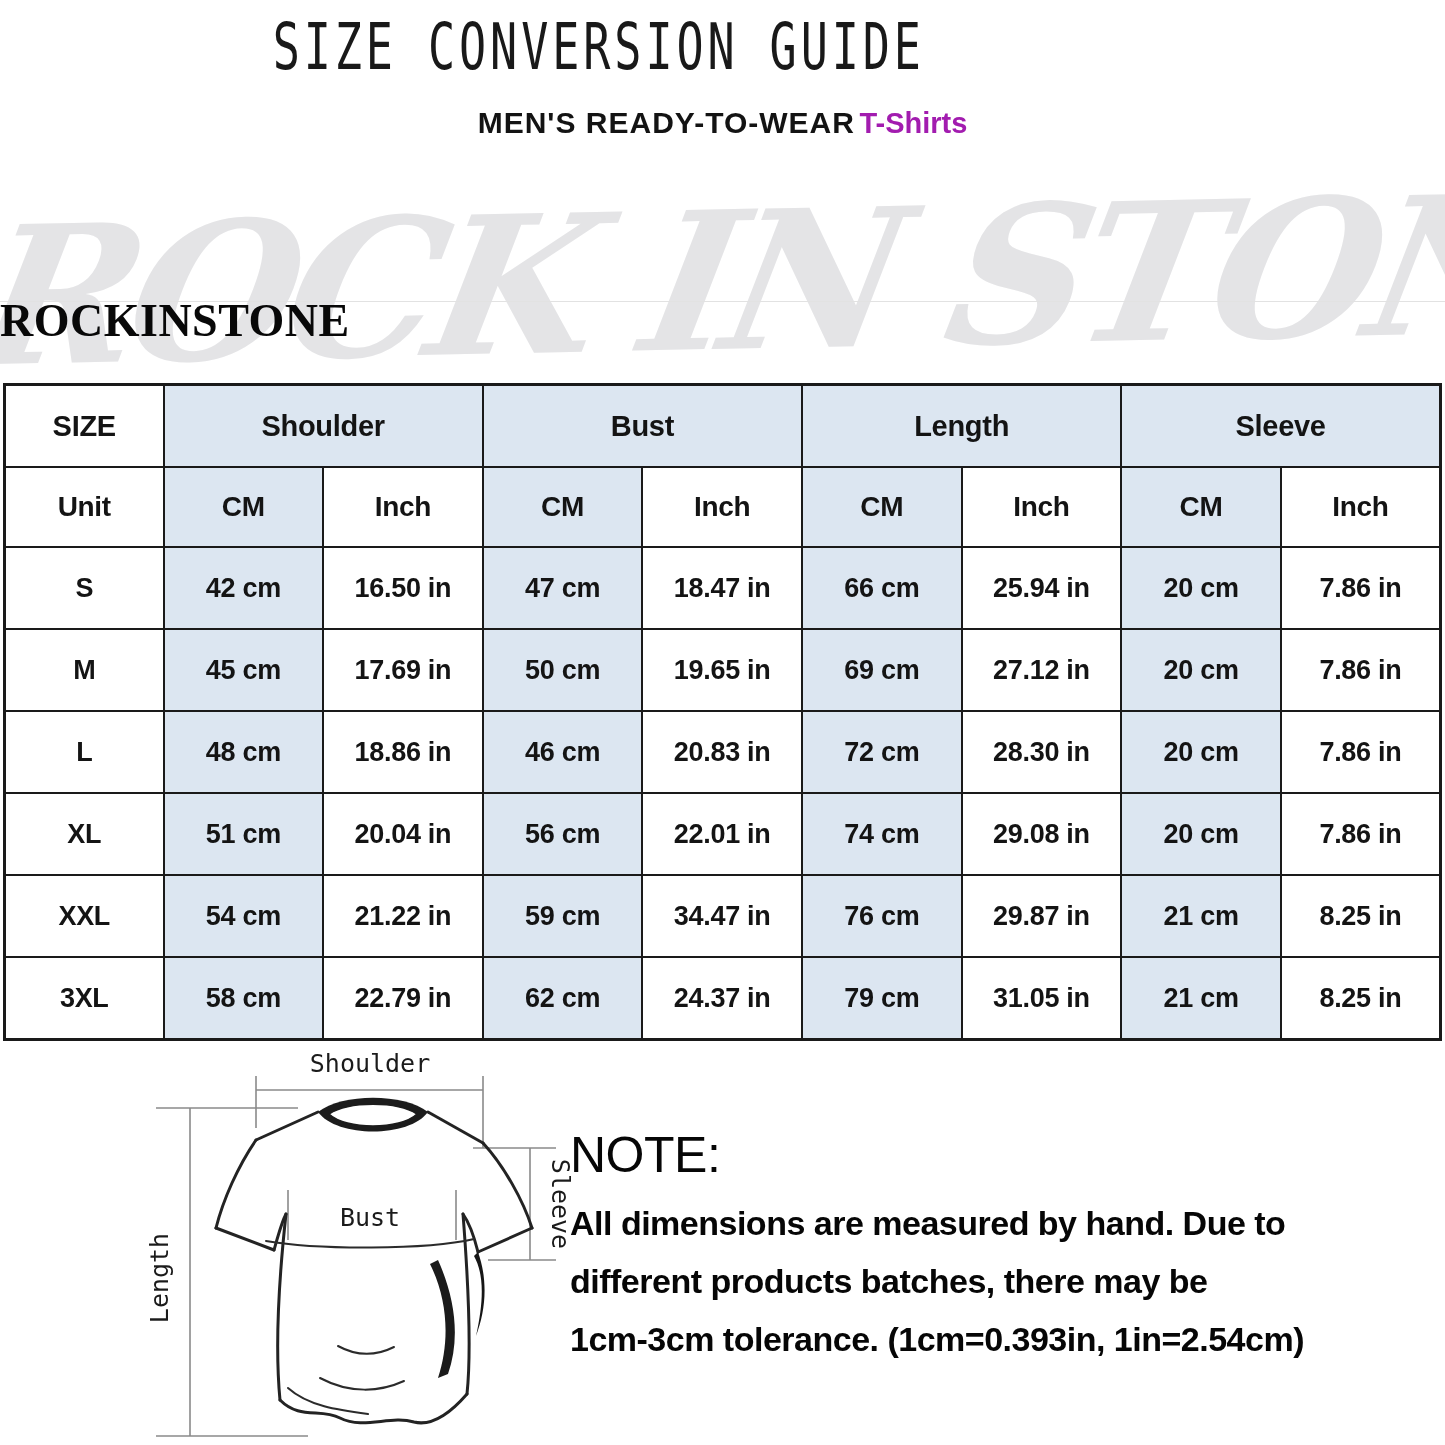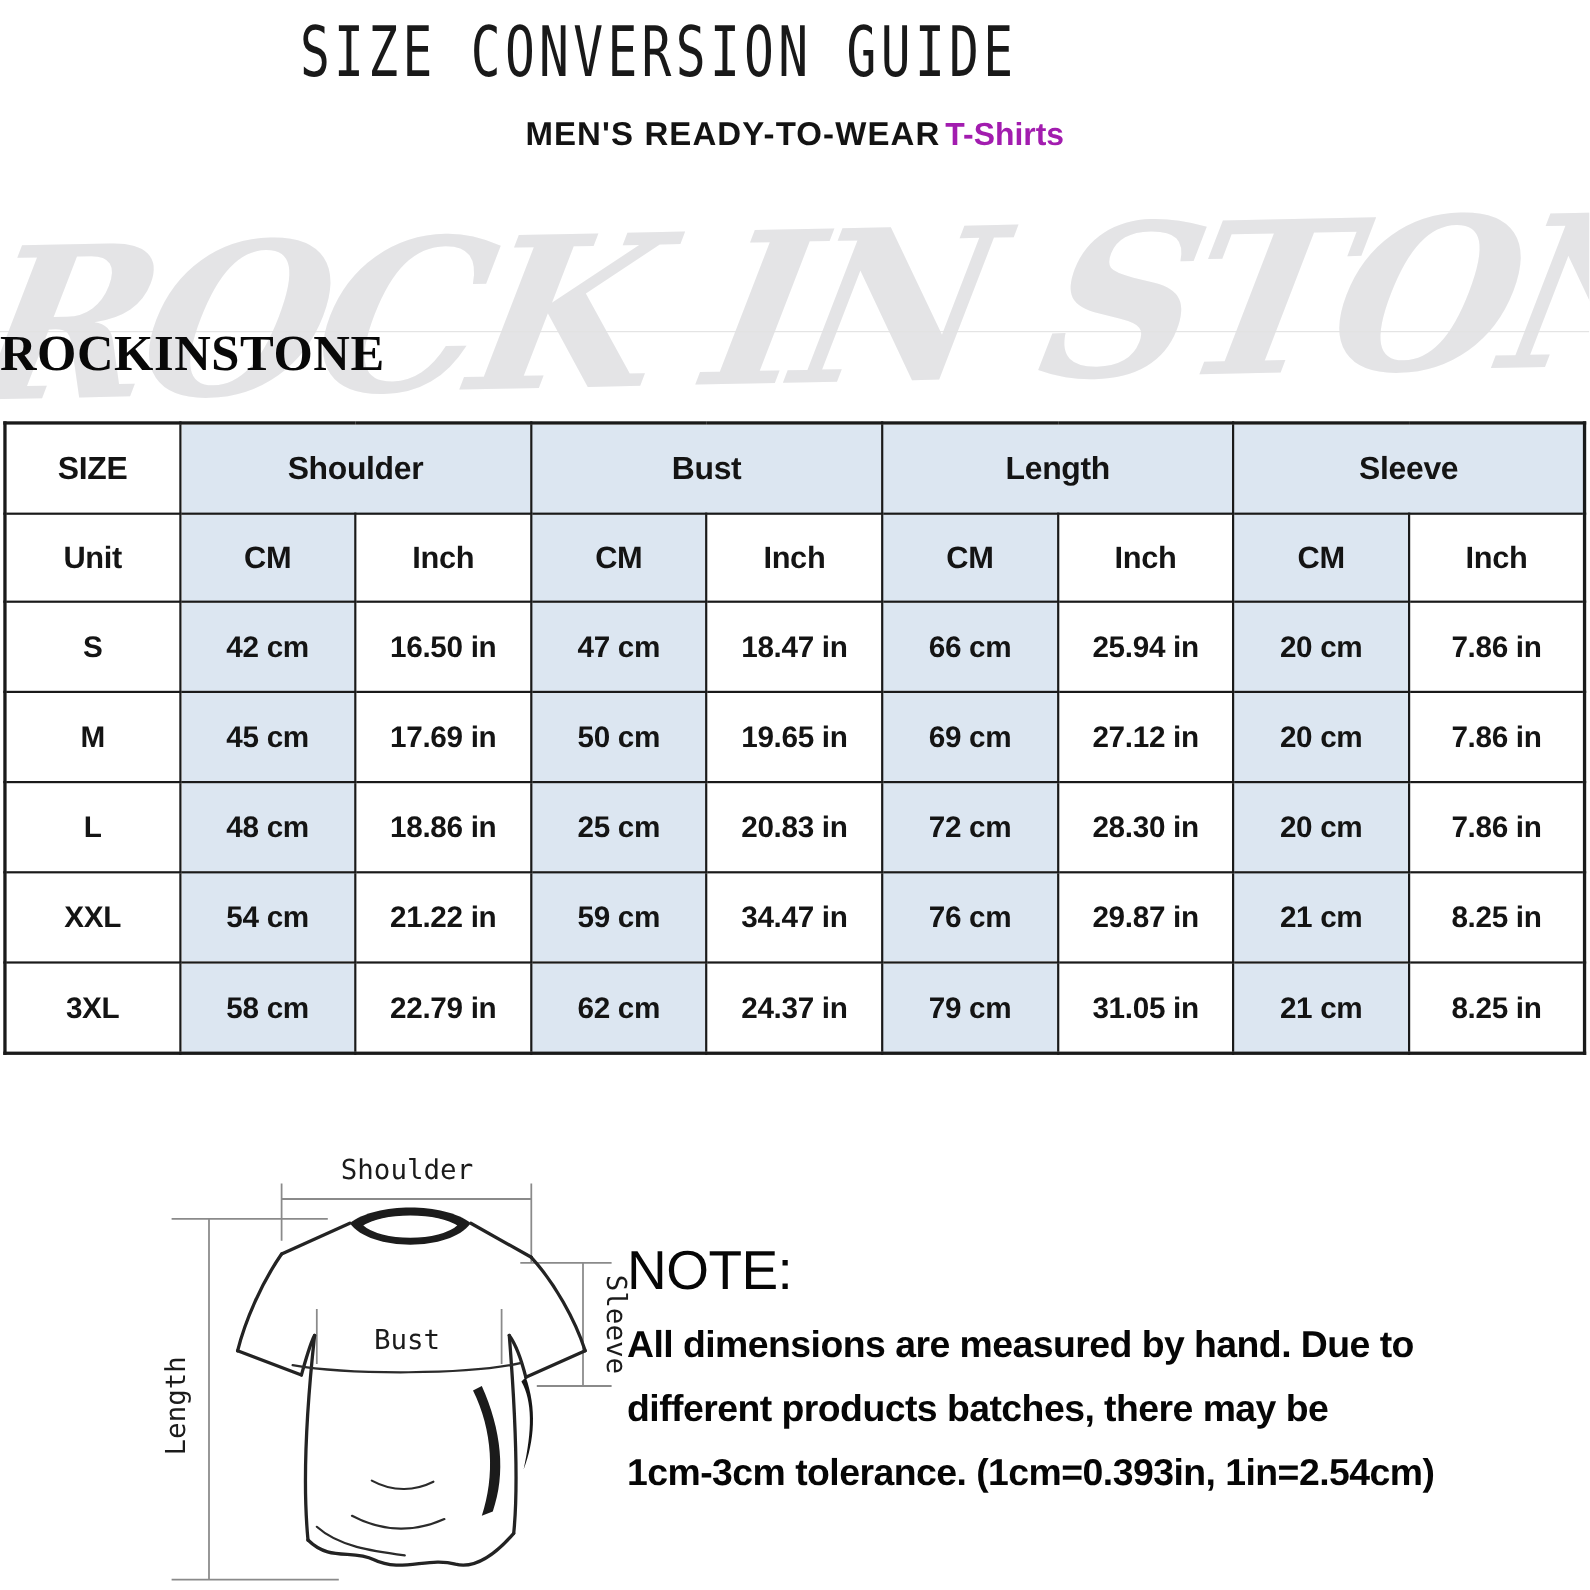--- a/index.html
+++ b/index.html
@@ -139,24 +139,35 @@
       <td class="c-white">19.65 in</td>
       <td class="c-blue">69 cm</td>
       <td class="c-white">27.12 in</td>
       <td class="c-blue">20 cm</td>
       <td class="c-white">7.86 in</td>
     </tr>
     <tr class="t-data-row">
       <td class="c-white">L</td>
       <td class="c-blue">48 cm</td>
       <td class="c-white">18.86 in</td>
-      <td class="c-blue">25 cm</td>
+      <td class="c-blue">46 cm</td>
       <td class="c-white">20.83 in</td>
       <td class="c-blue">72 cm</td>
       <td class="c-white">28.30 in</td>
+      <td class="c-blue">20 cm</td>
+      <td class="c-white">7.86 in</td>
+    </tr>
+    <tr class="t-data-row">
+      <td class="c-white">XL</td>
+      <td class="c-blue">51 cm</td>
+      <td class="c-white">20.04 in</td>
+      <td class="c-blue">56 cm</td>
+      <td class="c-white">22.01 in</td>
+      <td class="c-blue">74 cm</td>
+      <td class="c-white">29.08 in</td>
       <td class="c-blue">20 cm</td>
       <td class="c-white">7.86 in</td>
     </tr>
     <tr class="t-data-row">
       <td class="c-white">XXL</td>
       <td class="c-blue">54 cm</td>
       <td class="c-white">21.22 in</td>
       <td class="c-blue">59 cm</td>
       <td class="c-white">34.47 in</td>
       <td class="c-blue">76 cm</td>

